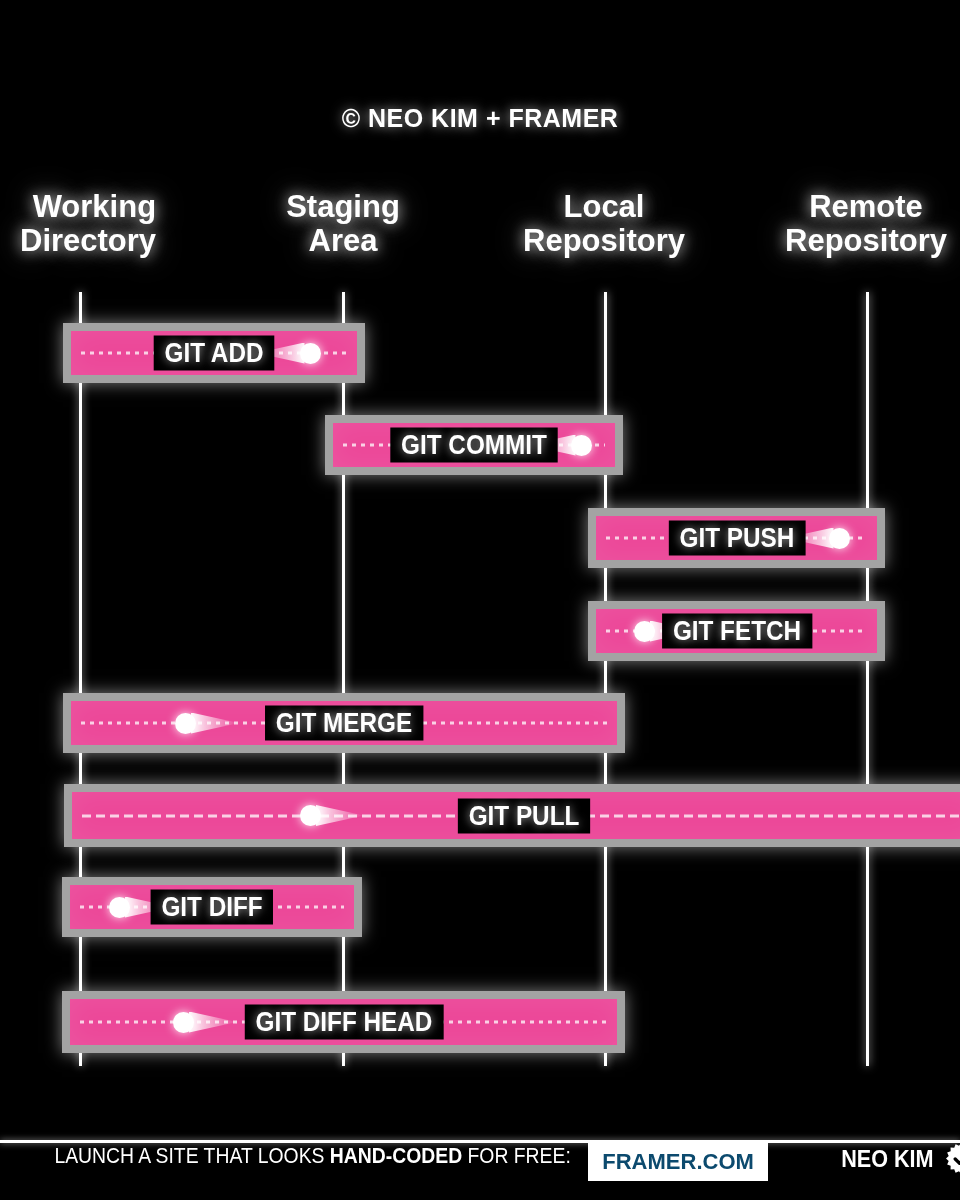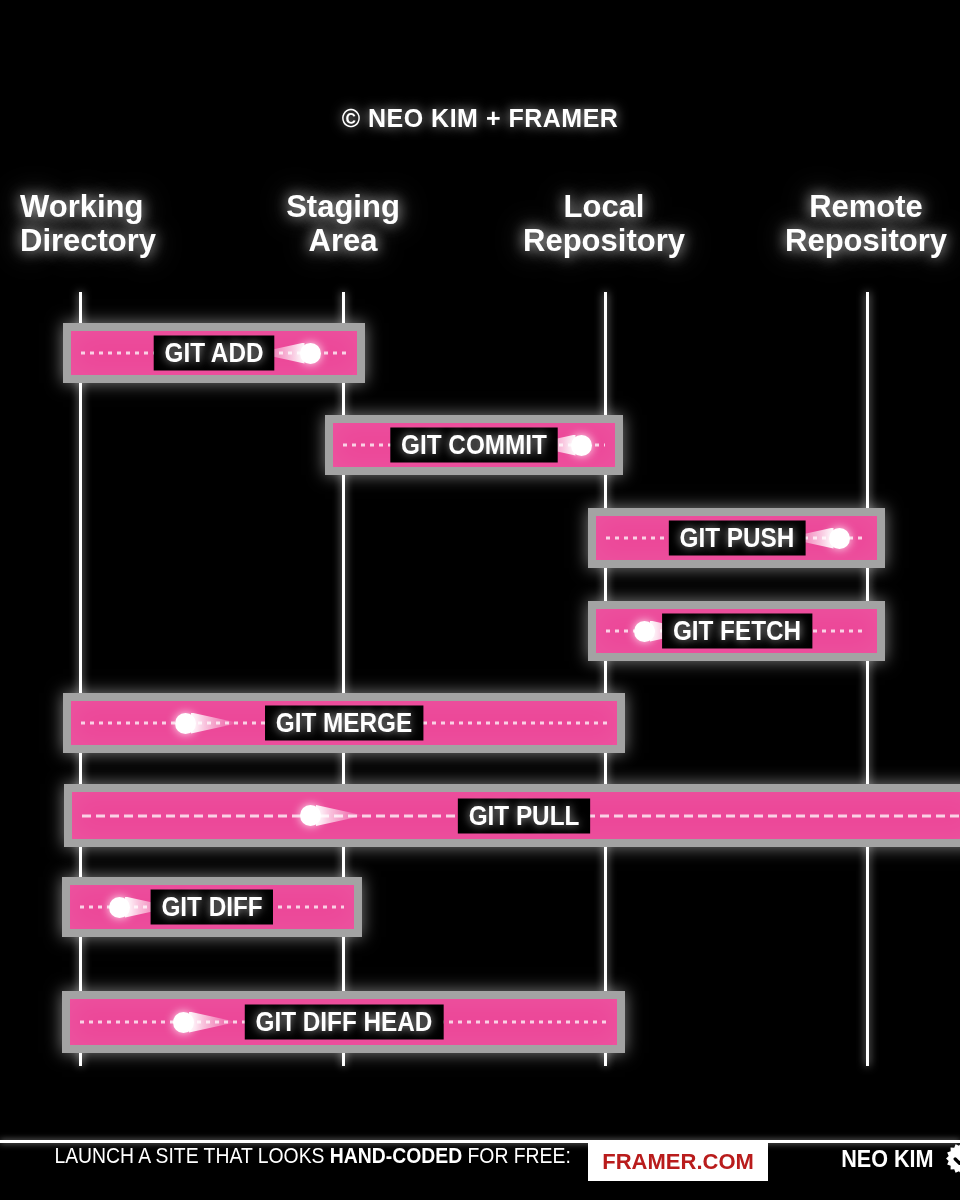--- a/index.html
+++ b/index.html
@@ -19,21 +19,21 @@
     position:absolute; top:104px; left:0; width:960px; text-align:center;
     font-size:25px; font-weight:bold; letter-spacing:0.5px;
     text-shadow:0 0 12px rgba(255,255,255,.7);
   }
   
   .col-header {
     position:absolute; top:190px; font-size:31px; font-weight:bold; line-height:34px;
     white-space:pre-line; text-align:center;
     text-shadow:0 0 14px rgba(255,255,255,.8), 0 0 30px rgba(255,255,255,.4);
   }
-  .col-header.left-aligned { text-align:left; }
+  .col-header.left-aligned { text-align:right; }
   .lifeline {
     position:absolute; top:292px; width:3px; height:774px; background:#fff;
     box-shadow:0 0 8px rgba(255,255,255,.7); z-index:1;
   }
   
   .cmd-box {
     position:absolute; box-sizing:border-box; background:#ec4899;
     border:8px solid #a3a3a3; z-index:2;
     box-shadow:0 0 16px rgba(255,255,255,.5), inset 0 0 26px rgba(255,255,255,.08);
   }
@@ -68,21 +68,21 @@
   .footer {
     position:absolute; top:1143px; left:0; width:960px; height:57px;
     display:flex; align-items:flex-start; justify-content:center;
   }
   .tagline {
     display:inline-block; transform:scaleX(0.88); transform-origin:right center;
     font-size:22px; font-weight:500; letter-spacing:0px; white-space:nowrap;
   }
   .tagline b { font-weight:900; }
   .framer-cta {
-    margin-left:18px; background:#fff; color:#b91c1c; font-weight:bold; font-size:22px;
+    margin-left:18px; background:#fff; color:#0c4a6e; font-weight:bold; font-size:22px;
     padding:6px 14px; letter-spacing:0px; white-space:nowrap;
   }
   .author { margin-left:68px; display:flex; align-items:center; }
   .author-name {
     display:inline-block; transform:scaleX(0.9); font-size:24px; font-weight:bold; white-space:nowrap;
   }
   .badge { width:31px; height:31px; margin-left:7px; }
 </style>
 </head>
 <body>

